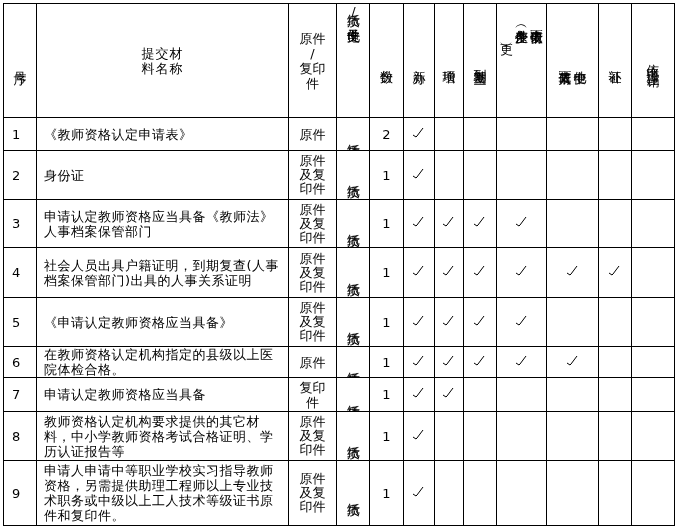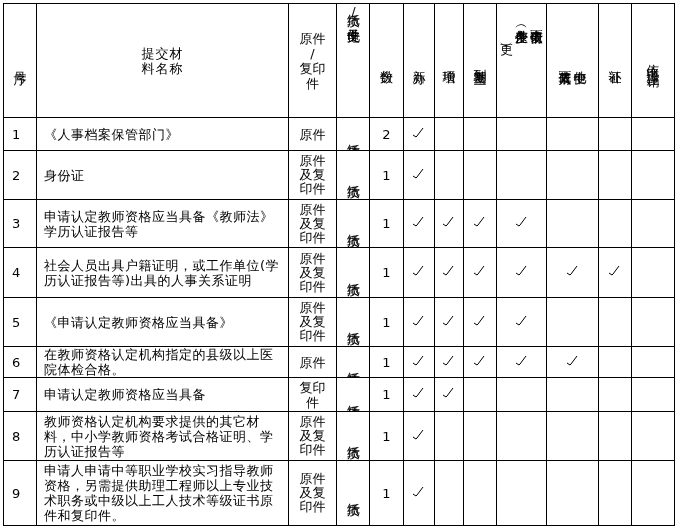--- a/index.html
+++ b/index.html
@@ -86,21 +86,21 @@
         <div class="vert">补证</div>
       </th>
       <th class="c">
         <div class="vert" style="letter-spacing:3px">依申请注销</div>
       </th>
     </tr>
   </thead>
   <tbody id="tbody">
       <tr style="height: 33px;">
     <td class="idx">1</td>
-    <td class="name"><span>《人事档案保管部门》</span></td>
+    <td class="name"><span>《教师资格认定申请表》</span></td>
     <td class="c">
           <span class="stack" style="line-height: 15px;">原件</span>
         </td>
     <td class="c">
           <div class="vert" style="letter-spacing: 0px; line-height: 14px;">纸质</div>
         </td>
     <td class="c"><span>2</span></td>
     <td class="c"><svg class="check" viewBox="0 0 16 14">
             <path d="M2 9 L5 11 L6 10 L12 2" fill="none" stroke="#000" stroke-width="1"></path>
           </svg></td>
@@ -128,21 +128,21 @@
           </svg></td>
     <td class="c"></td>
     <td class="c"></td>
     <td class="c"></td>
     <td class="c"></td>
     <td class="c"></td>
     <td class="c"></td>
   </tr>
       <tr style="height: 48px;">
     <td class="idx">3</td>
-    <td class="name"><span>申请认定教师资格应当具备《教师法》学历认证报告等</span></td>
+    <td class="name"><span>申请认定教师资格应当具备《教师法》人事档案保管部门</span></td>
     <td class="c">
           <span class="stack" style="line-height: 14px;">原件</span>
           <span class="stack" style="line-height: 14px;">及复</span>
           <span class="stack" style="line-height: 14px;">印件</span>
         </td>
     <td class="c">
           <div class="vert" style="letter-spacing: 0px; line-height: 14px;">纸质</div>
         </td>
     <td class="c"><span>1</span></td>
     <td class="c"><svg class="check" viewBox="0 0 16 14">
@@ -156,21 +156,21 @@
           </svg></td>
     <td class="c"><svg class="check" viewBox="0 0 16 14">
             <path d="M2 9 L5 11 L6 10 L12 2" fill="none" stroke="#000" stroke-width="1"></path>
           </svg></td>
     <td class="c"></td>
     <td class="c"></td>
     <td class="c"></td>
   </tr>
       <tr style="height: 50px;">
     <td class="idx">4</td>
-    <td class="name"><span>社会人员出具户籍证明，或工作单位(学历认证报告等)出具的人事关系证明</span></td>
+    <td class="name"><span>社会人员出具户籍证明，到期复查(人事档案保管部门)出具的人事关系证明</span></td>
     <td class="c">
           <span class="stack" style="line-height: 14px;">原件</span>
           <span class="stack" style="line-height: 14px;">及复</span>
           <span class="stack" style="line-height: 14px;">印件</span>
         </td>
     <td class="c">
           <div class="vert" style="letter-spacing: 0px; line-height: 14px;">纸质</div>
         </td>
     <td class="c"><span>1</span></td>
     <td class="c"><svg class="check" viewBox="0 0 16 14">

